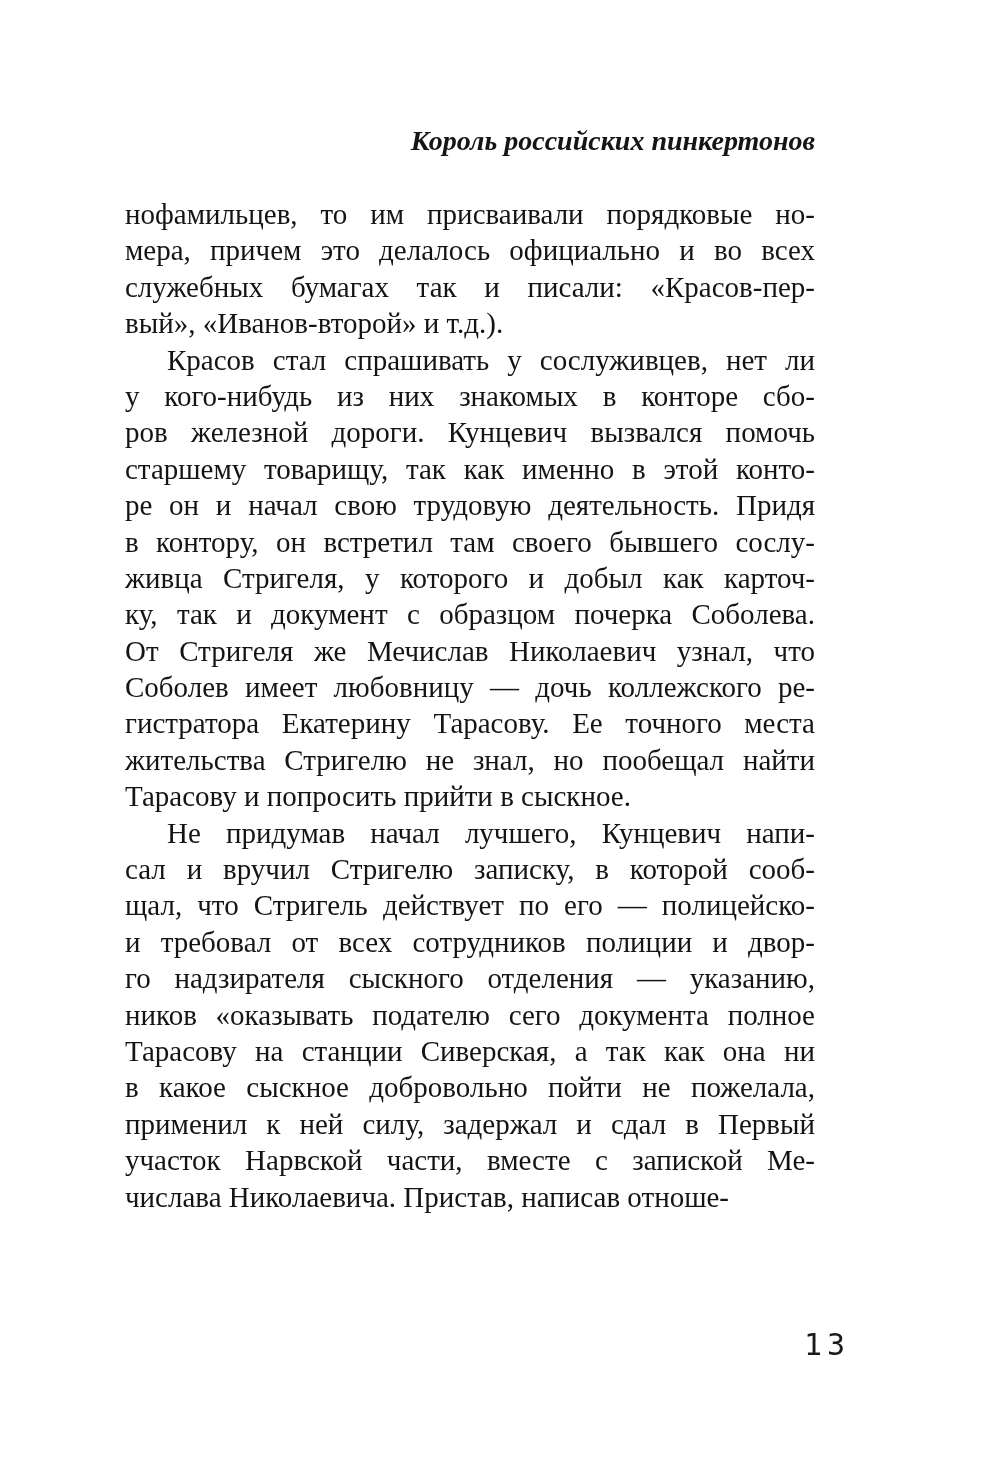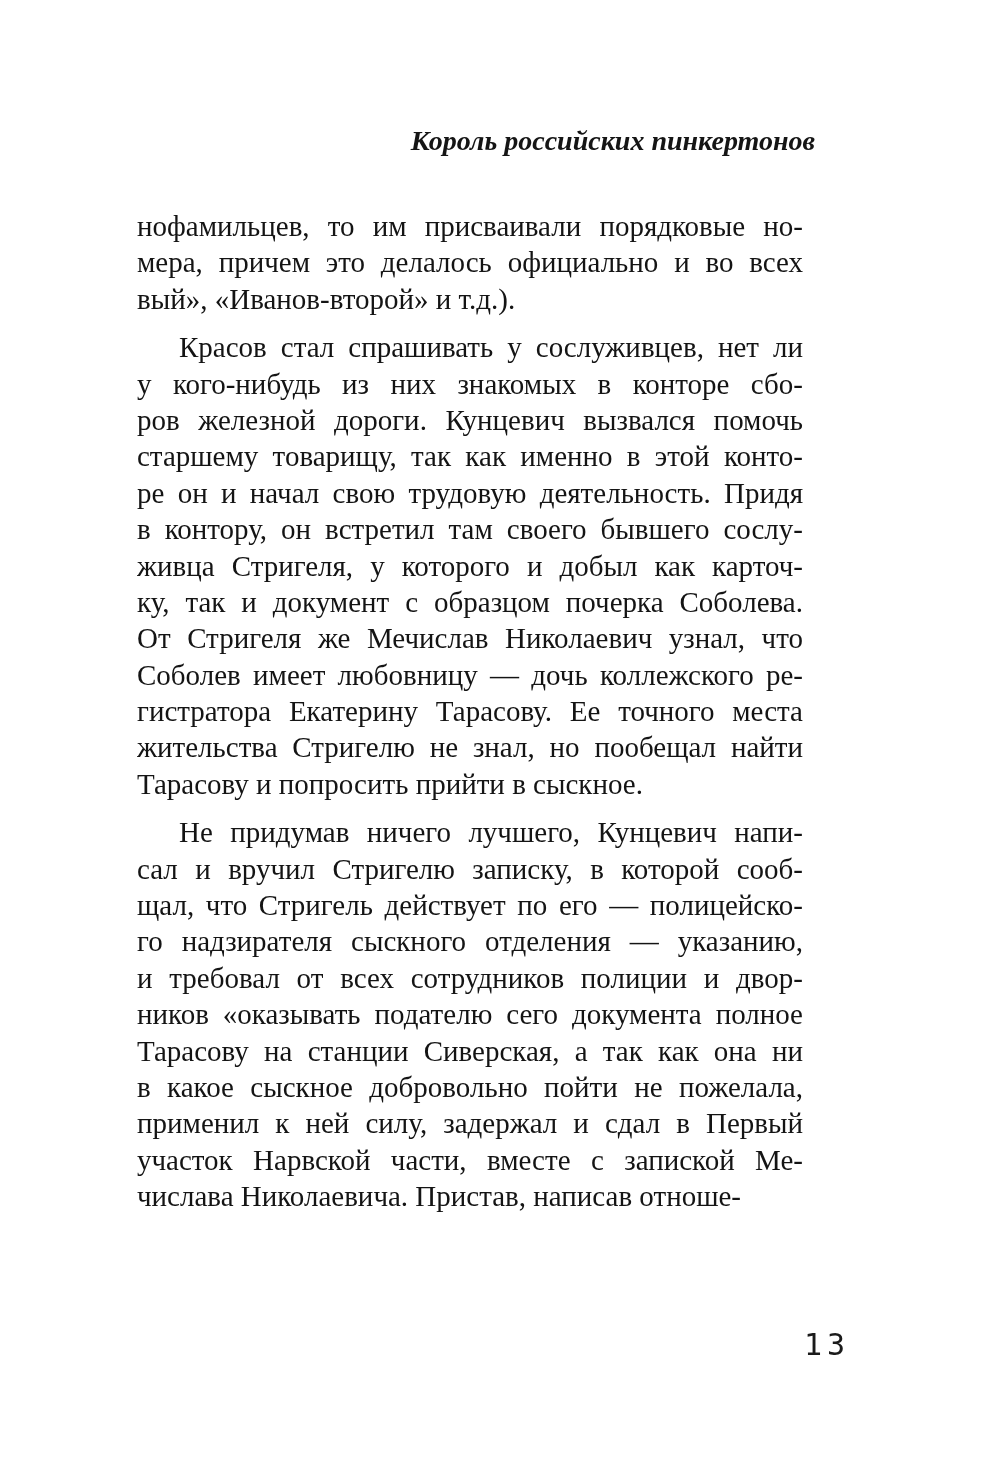--- a/index.html
+++ b/index.html
@@ -29,21 +29,21 @@
     line-height: 34px;
     color: #151515;
   }
   .page-body {
     position: absolute;
     left: 125px;
     top: 196px;
     width: 690px;
   }
   .paragraph {
-    margin: 12px;
+    margin: 0;
     padding: 0;
   }
   .line {
     height: 36.4px;
     line-height: 36.4px;
     font-size: 29px;
     color: #141414;
     text-align: justify;
     text-align-last: left;
     white-space: normal;
@@ -69,43 +69,44 @@
 </head>
 <body>
 
 <div class="book-page">
   <div class="running-head">Король российских пинкертонов</div>
 
   <div class="page-body">
       <div class="paragraph">
         <div class="line fill">нофамильцев, то им присваивали порядковые но-</div>
         <div class="line fill">мера, причем это делалось официально и во всех</div>
+        <div class="line fill">служебных бумагах так и писали: «Красов-пер-</div>
         <div class="line">вый», «Иванов-второй» и т.д.).</div>
       </div>
       <div class="paragraph">
         <div class="line fill indent">Красов стал спрашивать у сослуживцев, нет ли</div>
         <div class="line fill">у кого-нибудь из них знакомых в конторе сбо-</div>
         <div class="line fill">ров железной дороги. Кунцевич вызвался помочь</div>
         <div class="line fill">старшему товарищу, так как именно в этой конто-</div>
         <div class="line fill">ре он и начал свою трудовую деятельность. Придя</div>
         <div class="line fill">в контору, он встретил там своего бывшего сослу-</div>
         <div class="line fill">живца Стригеля, у которого и добыл как карточ-</div>
         <div class="line fill">ку, так и документ с образцом почерка Соболева.</div>
         <div class="line fill">От Стригеля же Мечислав Николаевич узнал, что</div>
         <div class="line fill">Соболев имеет любовницу — дочь коллежского ре-</div>
         <div class="line fill">гистратора Екатерину Тарасову. Ее точного места</div>
         <div class="line fill">жительства Стригелю не знал, но пообещал найти</div>
         <div class="line">Тарасову и попросить прийти в сыскное.</div>
       </div>
       <div class="paragraph">
-        <div class="line fill indent">Не придумав ничего лучшего, Кунцевич напи-</div>
+        <div class="line fill indent">Не придумав начал лучшего, Кунцевич напи-</div>
         <div class="line fill">сал и вручил Стригелю записку, в которой сооб-</div>
         <div class="line fill">щал, что Стригель действует по его — полицейско-</div>
+        <div class="line fill">и требовал от всех сотрудников полиции и двор-</div>
         <div class="line fill">го надзирателя сыскного отделения — указанию,</div>
-        <div class="line fill">и требовал от всех сотрудников полиции и двор-</div>
         <div class="line fill">ников «оказывать подателю сего документа полное</div>
         <div class="line fill">Тарасову на станции Сиверская, а так как она ни</div>
         <div class="line fill">в какое сыскное добровольно пойти не пожелала,</div>
         <div class="line fill">применил к ней силу, задержал и сдал в Первый</div>
         <div class="line fill">участок Нарвской части, вместе с запиской Ме-</div>
         <div class="line">числава Николаевича. Пристав, написав отноше-</div>
       </div>
     </div>
 
   <div class="page-number">13</div>

